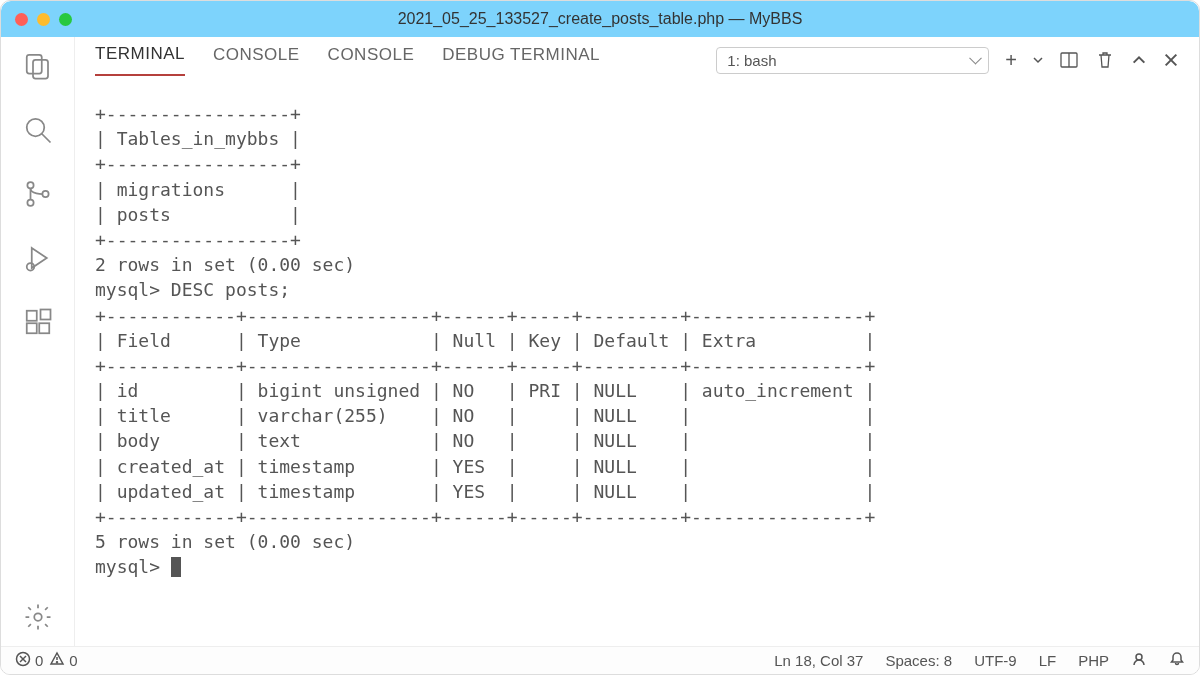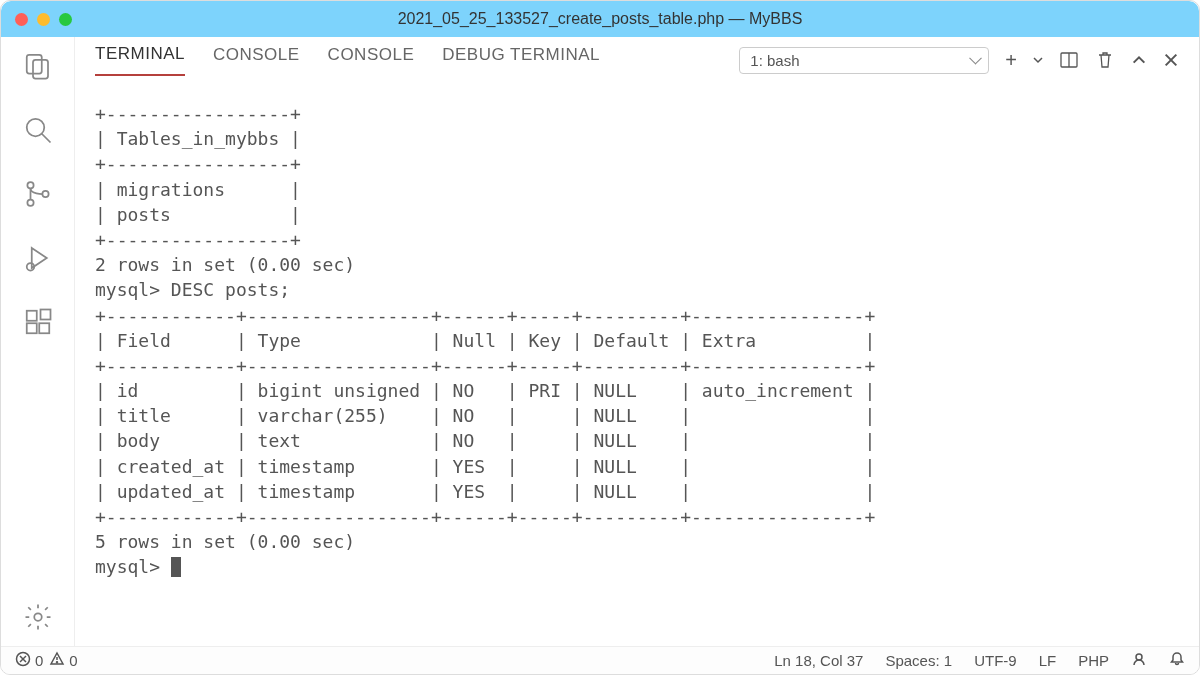--- a/index.html
+++ b/index.html
@@ -61,21 +61,21 @@
       display: flex;
       align-items: center;
       gap: 16px;
     }
     .dropdown {
       border: 1px solid #ccc;
       border-radius: 4px;
       padding: 4px 28px 4px 10px;
       font-size: 15px;
       color: #555;
-      width: 250px;
+      width: 273px;
       position: relative;
       cursor: pointer;
       background: #fff;
     }
     .dropdown::after {
       content: "";
       position: absolute; right: 8px; top: 50%;
       width: 8px; height: 8px;
       transform: translateY(-70%) rotate(45deg);
       border-right: 1.5px solid #888; border-bottom: 1.5px solid #888;
@@ -228,21 +228,21 @@
       <span class="sb-ico"><svg viewBox="0 0 16 16">
             <path d="M8 2 L14 13 H2 Z"></path>
             <line x1="8" y1="6" x2="8" y2="9"></line>
             <circle cx="8" cy="11.3" r="0.5" fill="#555"></circle>
           </svg></span>
       <span>0</span>
     </div>
   </div>
   <div class="sb-right">
     <div class="sb-item">Ln 18, Col 37</div>
-    <div class="sb-item">Spaces: 1</div>
+    <div class="sb-item">Spaces: 8</div>
     <div class="sb-item">UTF-9</div>
     <div class="sb-item">LF</div>
     <div class="sb-item">PHP</div>
     <div class="sb-item">
       <span class="sb-ico"><svg viewBox="0 0 16 16">
             <circle cx="8" cy="6" r="3"></circle>
             <path d="M3 14c0-3 2.5-5 5-5s5 2 5 5"></path>
           </svg></span>
     </div>
     <div class="sb-item">

